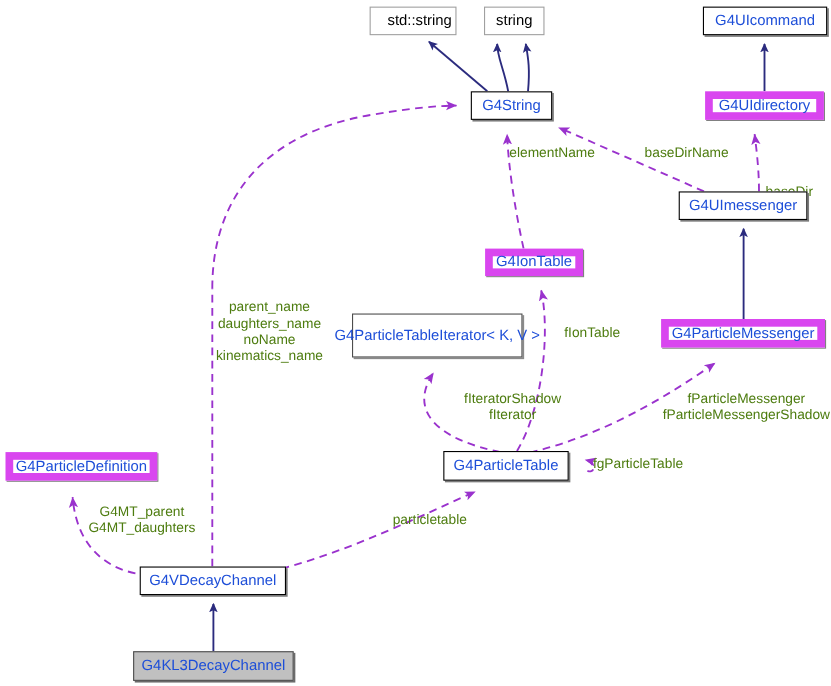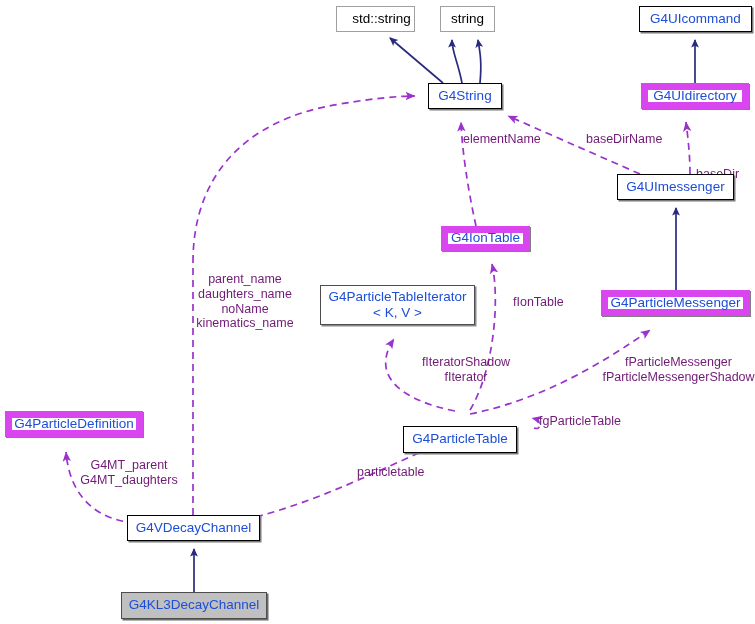--- a/index.html
+++ b/index.html
@@ -55,29 +55,28 @@
   
   .node.current {
     border: 1.4px solid #4d4d4d;
     background: #c0c0c0;
     box-shadow: 1.5px 1.5px 0 0 #6b6b6b;
   }
   
   .node.template {
     border: 1.6px solid #4d4d4d;
     box-shadow: 1.5px 1.5px 0 0 #8a8a8a;
-    flex-direction: column;
     line-height: 1.22;
   }
   .edge-label {
     position: absolute;
     font-family: "Liberation Sans", sans-serif;
     font-size: 12.5px;
     line-height: 1.18;
-    color: #701a75;
+    color: #4d7c0f;
     white-space: pre;
     text-align: center;
     z-index: 2;
     background: transparent;
   }
   .edge-label.left { text-align: left; }
 </style>
 </head>
 <body>
 
@@ -192,21 +191,21 @@
   </div>
 
   <div class="node internal" style="left:601px; top:290px; width:149px; height:26px;">
     <span>G4ParticleMessenger</span>
   </div>
 
   <div class="node internal" style="left:5px; top:411px; width:138px; height:26px;">
     <span>G4ParticleDefinition</span>
   </div>
 
-  <div class="node internal-thick" style="left:403px; top:410px; width:114px; height:27px;margin-top:16px;">
+  <div class="node internal-thick" style="left:403px; top:410px; width:114px; height:27px;">
     <span>G4ParticleTable</span>
   </div>
 
   <div class="node internal-thick" style="left:127px; top:515px; width:133px; height:26px;">
     <span>G4VDecayChannel</span>
   </div>
 
   <div class="node current" style="left:121px; top:592px; width:146px; height:27px;">
     <span>G4KL3DecayChannel</span>
   </div>

